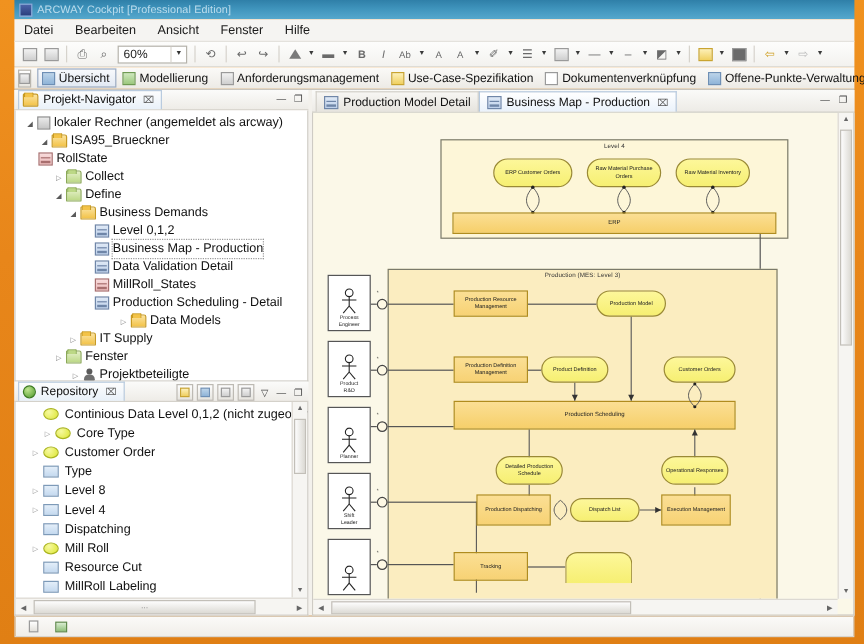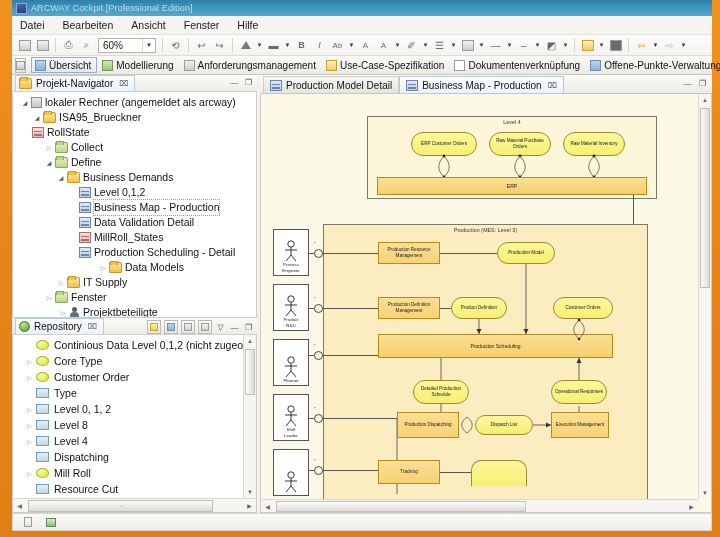--- a/index.html
+++ b/index.html
@@ -599,39 +599,34 @@
           </div>
         </div>
         <div class="panel-body">
           <div class="repo-list">
 
             <div class="rrow" style="padding-left:10px">
               <span class="rtwist"></span>
               <span class="ell"></span>
               <span>Continious Data Level 0,1,2 (nicht zugeordnet)</span>
             </div>
-            <div class="rrow" style="padding-left:10px">
+            <div class="rrow" style="padding-left:20px">
               <span class="rtwist">▷</span>
               <span class="ell"></span>
               <span>Core Type</span>
             </div>
             <div class="rrow" style="padding-left:10px">
               <span class="rtwist">▷</span>
               <span class="ell"></span>
               <span>Customer Order</span>
             </div>
             <div class="rrow" style="padding-left:10px">
               <span class="rtwist"></span>
               <span class="rect"></span>
               <span>Type</span>
-            </div>
-            <div class="rrow" style="padding-left:10px">
-              <span class="rtwist">▷</span>
-              <span class="rect"></span>
-              <span>Level 0, 1, 2</span>
             </div>
             <div class="rrow" style="padding-left:10px">
               <span class="rtwist">▷</span>
               <span class="rect"></span>
               <span>Level 8</span>
             </div>
             <div class="rrow" style="padding-left:10px">
               <span class="rtwist">▷</span>
               <span class="rect"></span>
               <span>Level 4</span>

